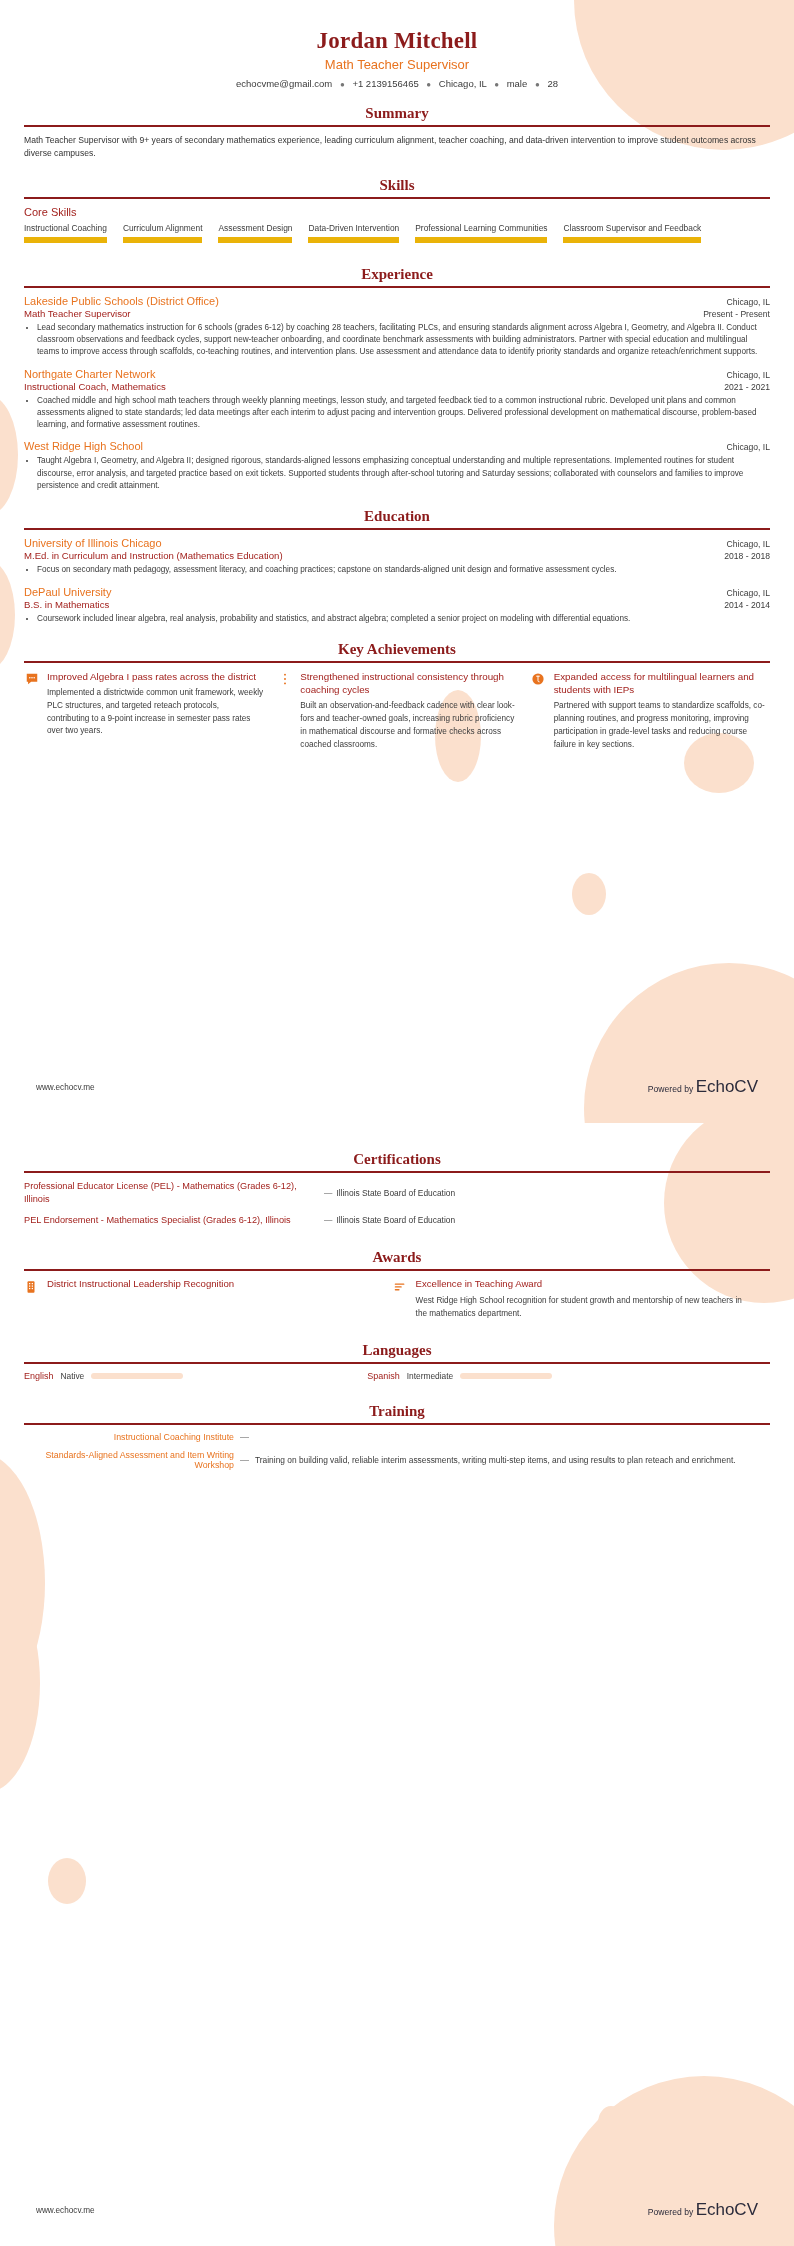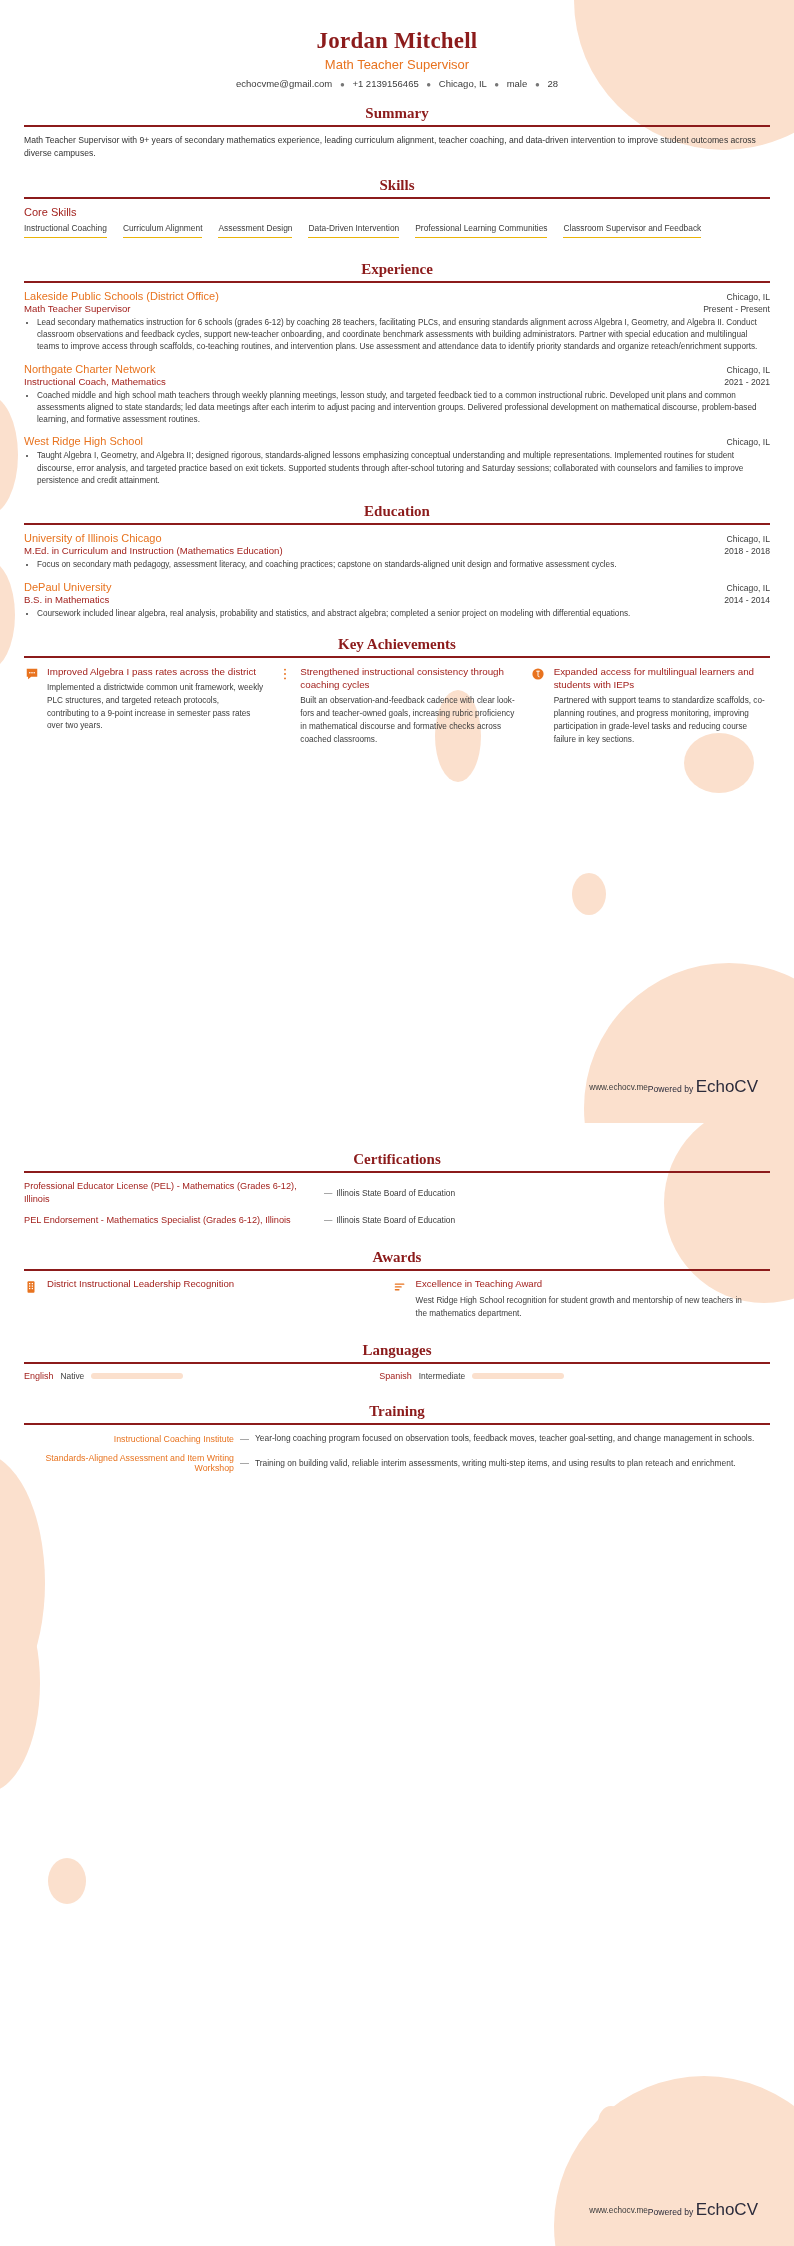--- a/index.html
+++ b/index.html
@@ -65,21 +65,21 @@
   .sec-rule { height: 2px; background: #8c1b1b; width: 100%; margin-bottom: 7px; }
 
   
   .summary p { font-size: 8.6px; line-height: 1.55; margin: 0 0 5px 0; color:#333; }
 
   
   .skills-cat { color:#a3231f; font-size: 11px; margin: 2px 0 5px 0; }
   .skill-row { display:flex; flex-wrap: wrap; gap: 0px 16px; }
   .skill {
     font-size: 8.4px; color:#3b3b3b;
-    border-bottom: 1px solid #eab308;
+    border-bottom: 6px solid #eab308;
     padding-bottom: 4px; margin-bottom: 7px;
     line-height: 1.2;
   }
 
   
   .entry { margin-bottom: 9px; }
   .entry-top { display:flex; justify-content: space-between; align-items: baseline; }
   .org { color:#e8731f; font-size: 11px; }
   .loc { color:#3b3b3b; font-size: 8.6px; }
   .entry-sub { display:flex; justify-content: space-between; align-items: baseline; margin-top: 1px; }
@@ -95,41 +95,41 @@
     flex: 0 0 auto; width: 15px; height: 15px; margin-top: 2px;
     color:#e8731f; display:flex; align-items:center; justify-content:center;
   }
   .ach-body { flex: 1 1 auto; }
   .ach-title { color:#a3231f; font-size: 9.8px; line-height: 1.35; margin-bottom: 4px; }
   .ach-desc  { color:#3b3b3b; font-size: 8.2px; line-height: 1.55; }
 
   
   .pg-footer {
     position:absolute; left: 36px; right: 36px; bottom: 26px;
-    display:flex; justify-content: flex-end; align-items: center;
+    display:flex; justify-content: space-between; align-items: center;
     font-size: 8.2px; color:#3b3b3b; z-index: 3;
   }
   .powered { font-size: 8.6px; color:#2b2b3b; }
   .powered b { font-weight: normal; font-size: 17px; color:#2b2b3b; }
 
   
   .cert-row { display:flex; align-items: flex-start; margin-bottom: 7px; }
   .cert-name { width: 300px; color:#a3231f; font-size: 9.2px; line-height: 1.45; padding-right: 14px; }
   .cert-issuer { flex:1; font-size: 8.4px; color:#3b3b3b; align-self:center; }
   .cert-issuer .dash { color:#777; padding-right: 4px; }
 
   
   .awards-grid { display:flex; gap: 18px; margin-top:2px; }
   .award { flex: 0 0 47%; display:flex; gap: 8px; }
   .award-ico { flex: 0 0 auto; width: 15px; height: 15px; margin-top:2px; color:#e8731f; }
   .award-title { color:#a3231f; font-size: 9.6px; line-height: 1.35; margin-bottom: 4px; }
   .award-desc { color:#3b3b3b; font-size: 8.2px; line-height: 1.55; }
 
   
-  .lang-grid { display:flex; gap: 12px; margin-top: 2px; text-align: right; }
+  .lang-grid { display:flex; gap: 0; margin-top: 2px; text-align: right; }
   .lang { flex: 0 0 46%; display:flex; align-items:center; gap: 7px; }
   .lang-name { color:#a3231f; font-size: 9px; }
   .lang-level { color:#3b3b3b; font-size: 8.4px; }
   .lang-bar { width: 92px; height: 6px; border-radius: 4px; background: #fbe0cd; overflow:hidden; }
   .lang-fill { height: 100%; background: #ea7317; border-radius: 4px; }
 
   
   .train-row { display:flex; align-items: center; margin-bottom: 8px; }
   .train-name { color:#e8731f; font-size: 8.8px; text-align: right; padding-right: 6px; }
   .train-dash { color:#777; font-size: 9px; padding-right: 6px; }
@@ -416,21 +416,20 @@
       </div>
     </div>
 
     <div class="sec" style="margin-top:22px;">
       <div class="sec-title">Training</div>
       <div class="sec-rule"></div>
 
       <div class="train-row">
         <div class="train-name" style="width:216px;">Instructional Coaching Institute</div>
         <div class="train-dash">—</div>
-        <div class="train-desc">Year-long coaching program focused on observation tools, feedback moves, teacher goal-setting, and change management in schools.</div>
       </div>
 
       <div class="train-row">
         <div class="train-name" style="width:216px;">Standards-Aligned Assessment and Item Writing Workshop</div>
         <div class="train-dash">—</div>
         <div class="train-desc">Training on building valid, reliable interim assessments, writing multi-step items, and using results to plan reteach and enrichment.</div>
       </div>
     </div>
 
   </div>

